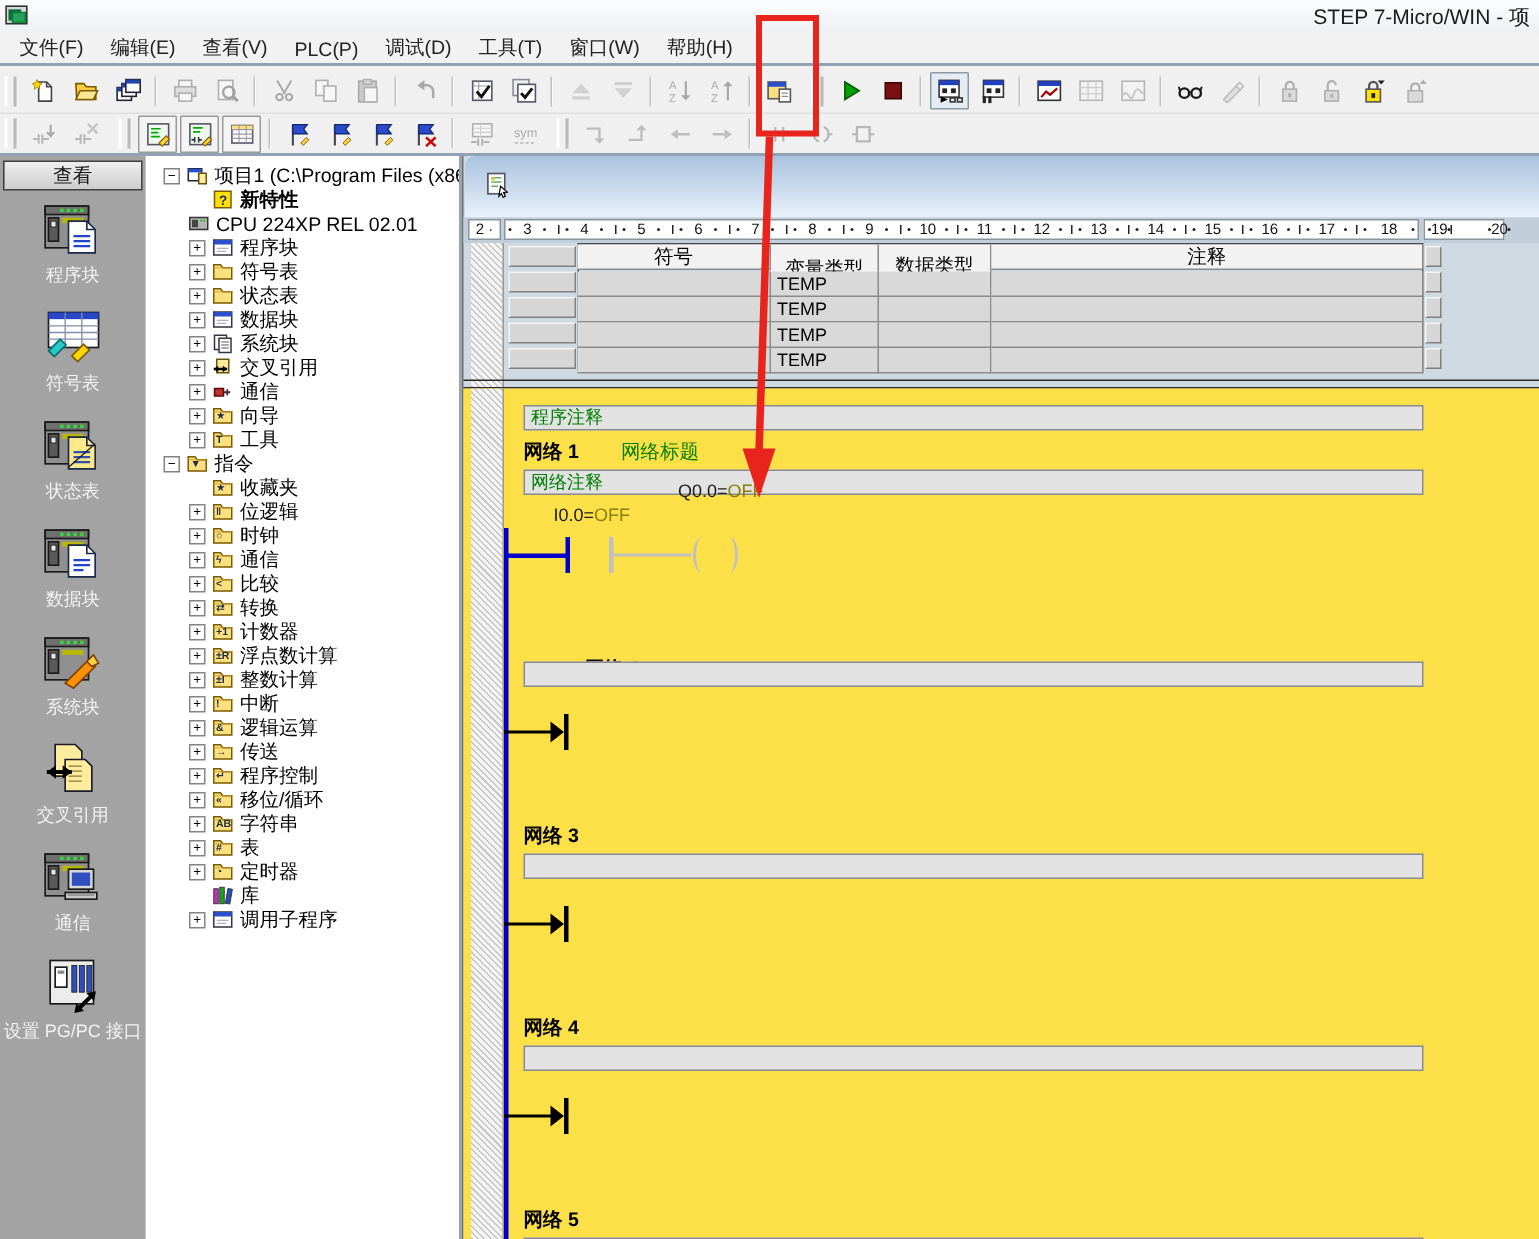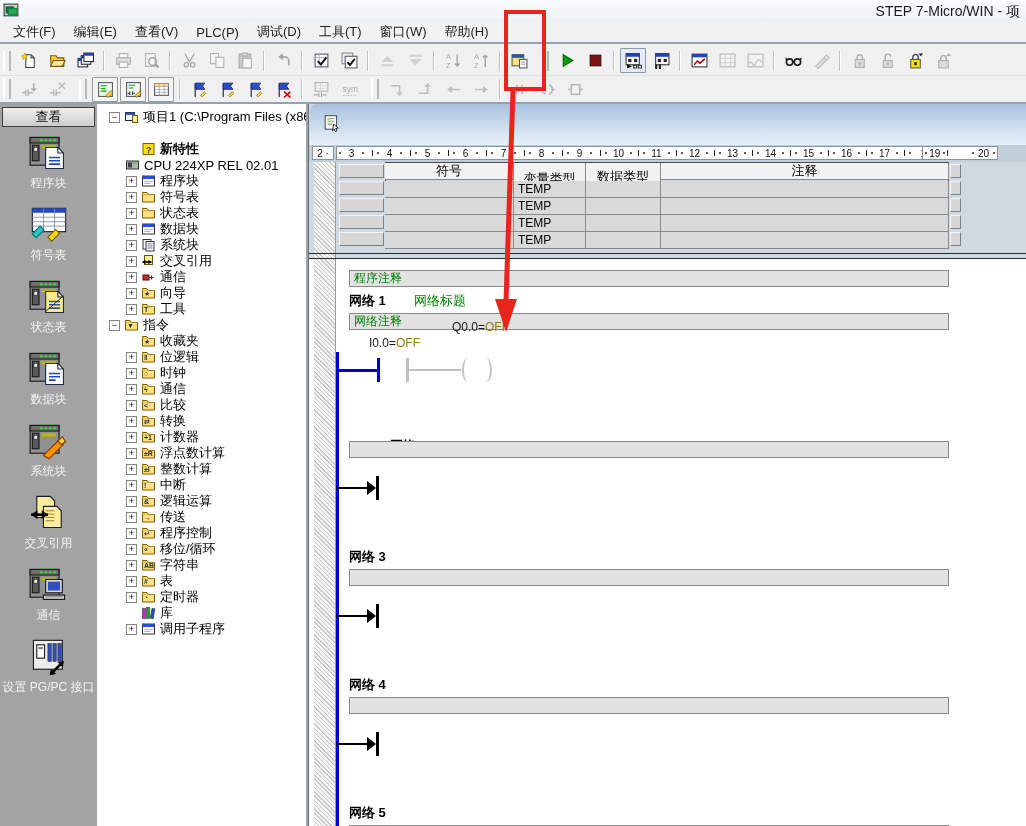--- a/index.html
+++ b/index.html
@@ -33,21 +33,21 @@
   .vitem .vlabel{font-size:12px;color:#f2f2f2;margin-top:2px;white-space:nowrap;}
   #treepane{position:absolute;left:97px;top:104px;width:211px;bottom:0;background:#fff;
     border-right:2px solid #9aa4ae;overflow:hidden;padding-top:5px;box-sizing:border-box;}
   .titem{height:16px;display:flex;align-items:center;font-size:13px;color:#000;white-space:nowrap;}
   .titem .ebox{width:9px;height:9px;border:1px solid #848484;background:#fff;font-size:9px;line-height:8px;
     text-align:center;margin-right:4px;flex:none;color:#000;}
   .titem .eboxspace{width:15px;flex:none;}
   .titem .tico{width:15px;height:14px;margin-right:4px;flex:none;position:relative;}
   .titem .tico svg{width:15px;height:14px;}
   .titem .tico .fg{position:absolute;left:3px;top:3px;font-size:7px;line-height:9px;color:#203040;font-weight:bold;}
-  .titem.bold{font-weight:bold;margin-top:16px;}
+  .titem.bold{font-weight:bold;}
   
   #editor{position:absolute;left:308px;top:104px;width:718px;bottom:0;background:#cfd9e2;
     border-left:1px solid #707070;}
   #eband{position:absolute;left:1px;top:0;right:0;height:41px;
     background:linear-gradient(#a9c3de,#e9f1fa);border-radius:7px 0 0 0;}
   #eband svg{position:absolute;left:13px;top:10px;width:18px;height:18px;}
   #ruler{position:absolute;left:0;top:41px;right:0;height:17px;background:#c2cfda;font-size:10px;color:#111;}
   .rband{position:absolute;top:1px;height:14px;background:#fff;border:1px solid #8a949e;box-sizing:border-box;
     display:flex;align-items:center;}
   .rcell{flex:1;display:flex;align-items:center;justify-content:space-between;padding:0 2px;}
@@ -58,21 +58,21 @@
     background:repeating-linear-gradient(45deg,#c8c8c8 0 1px,#f4f4f4 1px 3px);border-right:1px solid #9a9a9a;}
   .rowhdr{position:absolute;background:#d6d6d6;border:1px solid #808080;
     border-top-color:#f4f4f4;border-left-color:#f4f4f4;box-sizing:border-box;}
   .vtgrid{position:absolute;border:1px solid #4a4a4a;box-sizing:border-box;}
   .vtcell{position:absolute;box-sizing:border-box;border-right:1px solid #8a8a8a;border-bottom:1px solid #8a8a8a;
     font-size:12px;display:flex;align-items:center;}
   .vtcell.hd{background:#f2f2f2;justify-content:center;font-size:13px;}
   .vtcell.dt{background:#d9d9d9;padding-left:4px;}
   #split1{position:absolute;left:0;top:149px;right:0;height:1px;background:#2a2a2a;}
   #split2{position:absolute;left:0;top:154px;right:0;height:1px;background:#2a2a2a;}
-  #ladder{position:absolute;left:0;top:155px;right:0;bottom:0;background:#ffffff;overflow:hidden;}
+  #ladder{position:absolute;left:0;top:155px;right:0;bottom:0;background:#fde047;overflow:hidden;}
   .lhatch{position:absolute;left:5px;top:0;width:21px;bottom:0;
     background:repeating-linear-gradient(45deg,#c8c8c8 0 1px,#f4f4f4 1px 3px);border-right:1px solid #9a9a9a;}
   .cbar{position:absolute;left:40px;width:600px;height:17px;background:#e2e2e2;border:1px solid #8a8a8a;
     box-sizing:border-box;font-size:12px;color:#008000;line-height:15px;padding-left:4px;}
   .netlabel{position:absolute;left:40px;font-size:13px;font-weight:bold;color:#000;white-space:nowrap;}
   .nettitle{position:absolute;left:105px;font-size:13px;color:#008000;white-space:nowrap;}
   #rail{position:absolute;left:27px;width:3px;background:#0000cc;}
   .operand{position:absolute;font-size:12px;white-space:nowrap;}
   .operand .addr{color:#1a1a1a;}
   .operand .val{color:#8a8000;}
@@ -1099,21 +1099,21 @@
           <span>17</span>
           <span class="rdot"></span>
           <span class="rtick"></span>
         </div>
         <div class="rcell">
           <span class="rdot"></span>
           <span>18</span>
           <span class="rdot"></span>
         </div>
       </div>
-      <div class="rband" style="left: 613px; width: 76px; gap: 20px;">
+      <div class="rband" style="left: 640px; width: 54px; gap: 20px;">
         <div class="rcell">
           <span class="rdot"></span>
           <span>19</span>
           <span class="rdot"></span>
           <span class="rtick"></span>
         </div>
         <div class="rcell">
           <span class="rdot"></span>
           <span>20</span>
           <span class="rdot"></span>

